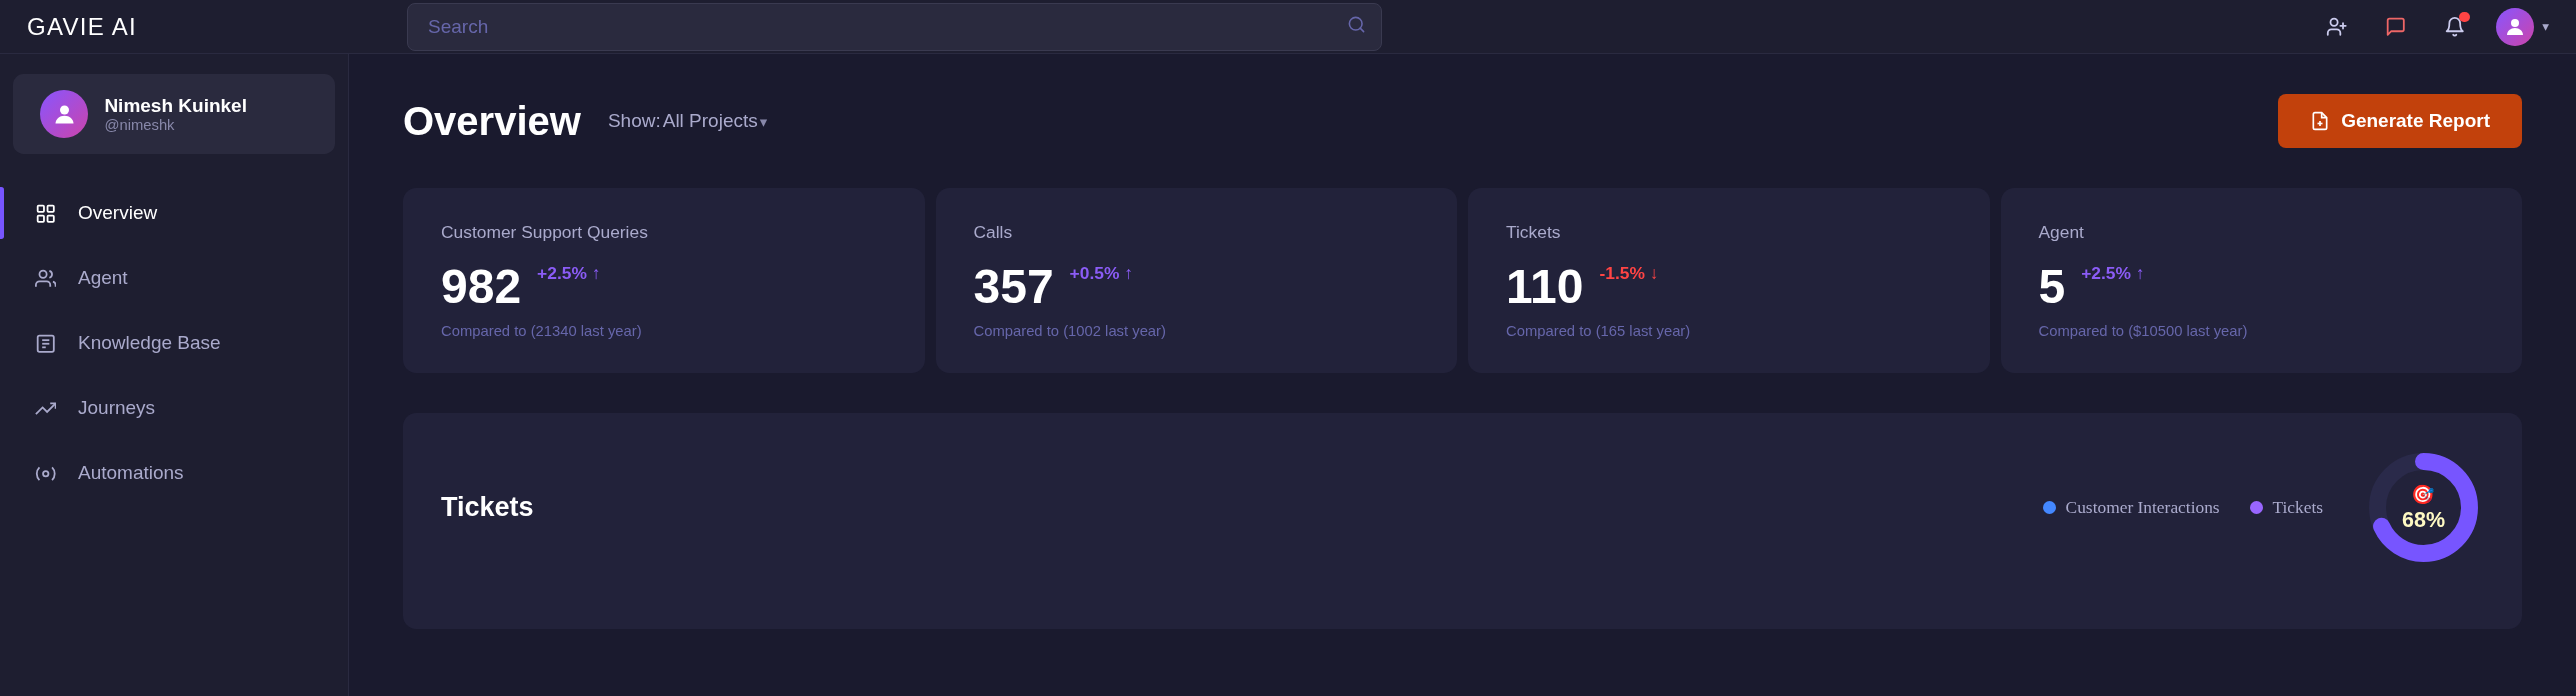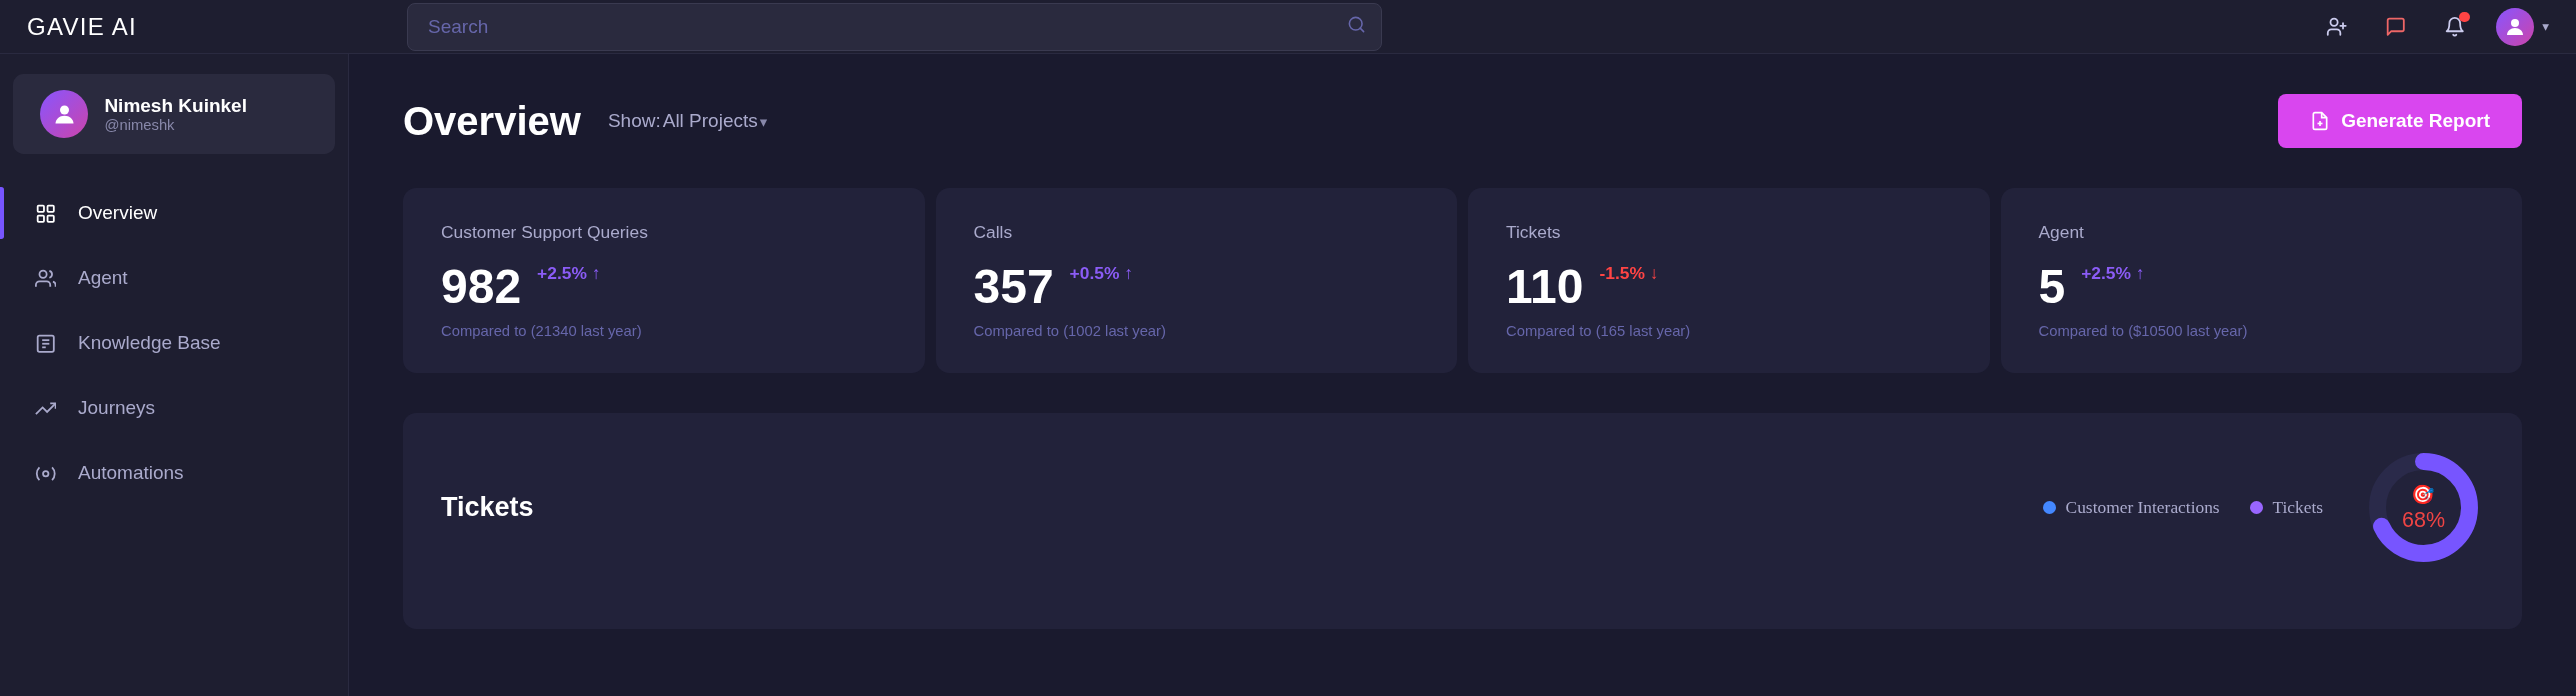--- a/index.html
+++ b/index.html
@@ -213,21 +213,21 @@
       cursor: pointer;
     }
     .show-label { color: #aaaacc; }
     .show-value { color: #aaaacc; font-weight: 500; }
     .chevron-icon { color: #8888aa; font-size: 14.8px; }
 
     .generate-btn {
       display: flex;
       align-items: center;
       gap: 10.7px;
-      background: #d946ef;
+      background: #c2410c;
       color: #ffffff;
       border: none;
       border-radius: 8px;
       padding: 16px 32px;
       font-size: 19px;
       font-weight: 600;
       cursor: pointer;
     }
 
     
@@ -322,22 +322,22 @@
     .donut-center {
       position: absolute;
       top: 50%;
       left: 50%;
       transform: translate(-50%, -50%);
       text-align: center;
     }
     .donut-icon { font-size: 19px; margin-bottom: 2.7px; }
     .donut-pct {
       font-size: 21.5px;
-      font-weight: 400;
-      color: #ef4444;
+      font-weight: 700;
+      color: #fef9c3;
     }
   </style>
 </head>
 <body>
 
 <header class="header">
   <div class="logo">GAVIE AI</div>
 
   <div class="search-bar">
     <input type="text" placeholder="Search" style="">

